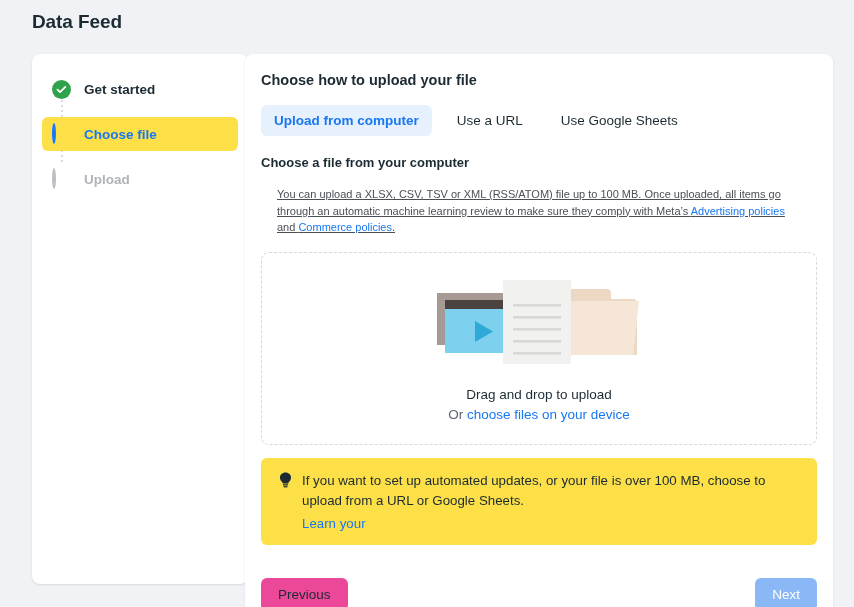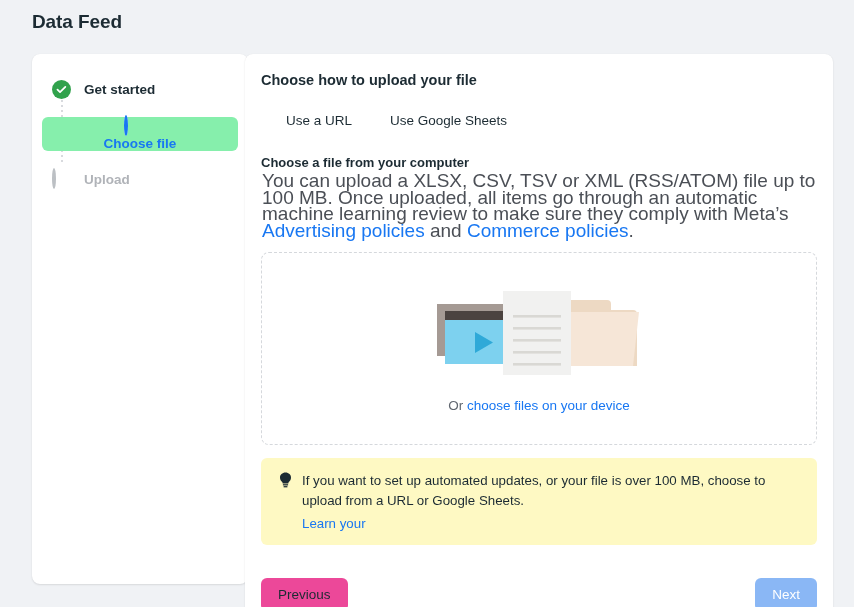--- a/index.html
+++ b/index.html
@@ -29,21 +29,21 @@
   .main-card  { left: 245px; top: 54px; width: 588px; height: 574px; }
 
   
   .steps { position: relative; padding: 18px 10px 0 10px; }
   .step {
     position: relative; display: flex; align-items: center;
     height: 34px; padding: 0 10px; border-radius: 6px;
     margin-bottom: 11px;
   }
   .step:last-child { margin-bottom: 0; }
-  .step.active { background: #86efac; flex-direction: column; }
+  .step.active { background: #fde047; }
   .step-icon {
     width: 19px; height: 19px; flex: 0 0 19px; margin-right: 13px;
     position: relative;
   }
   .step-label { font-size: 13.5px; font-weight: bold; }
   .step.done   .step-label { color: #1c2b33; }
   .step.active .step-label { color: #1877f2; }
   .step.todo   .step-label { color: #b0b3b8; }
 
   
@@ -84,41 +84,41 @@
 
   .tabs { display: flex; align-items: center; gap: 0; margin-bottom: 19px; }
   .tab {
     font-size: 13.5px; color: #1c2b33;
     padding: 8px 13px; border-radius: 6px; background: transparent;
     white-space: nowrap; cursor: pointer;
   }
   .tab.active { background: #e7f0fd; color: #1877f2; font-weight: bold; }
   .tab:not(.active) { margin-left: 12px; }
 
-  .sec-title { font-size: 13px; font-weight: bold; color: #1c2b33; margin-bottom: 3px; }
+  .sec-title { font-size: 13px; font-weight: bold; color: #1c2b33; margin-bottom: 14px; }
   .sec-desc {
-    font-size: 19px; color: #4b4f56; line-height: 16.5px;
-    max-width: 560px; margin: 1px;
+    font-size: 11px; color: #4b4f56; line-height: 16.5px;
+    max-width: 560px; margin: 16px; text-decoration: underline;
   }
   a.link { color: #1877f2; text-decoration: none; cursor: pointer; }
 
   
   .dropzone {
     margin-top: 13px;
     height: 193px; border: 1px dashed #d5d8dc; border-radius: 8px;
     display: flex; flex-direction: column; align-items: center;
     justify-content: center; background: #fff;
   }
   .illus { width: 216px; height: 100px; position: relative; margin-bottom: 14px; }
   .drop-text { font-size: 13.5px; color: #1c2b33; line-height: 20px; text-align: center; }
   .drop-sub  { font-size: 13.5px; color: #606770; line-height: 20px; text-align: center; }
 
   
   .tipbox {
-    margin-top: 13px; background: #fef9c3; border-radius: 6px;
+    margin-top: 13px; background: #fde047; border-radius: 6px;
     padding: 13px 14px 14px 14px; display: flex; align-items: flex-start;
   }
   .bulb-icon { flex: 0 0 20px; margin-right: 7px; margin-top: 1px; font-size: 14px;
                color: #1c2b33; line-height: 16px; text-align: center; }
   .tip-text { font-size: 13.3px; color: #1c2b33; line-height: 20px; }
   .tip-learn { display: block; margin-top: 5px; font-size: 13.3px; color: #1877f2;
                text-decoration: none; cursor: pointer; }
 
   
   .footer {
@@ -173,20 +173,21 @@
 
     </div>
   </div>
 
   <div class="card main-card">
     <div class="main-inner">
 
       <div class="main-title">Choose how to upload your file</div>
 
       <div class="tabs">
+        <div class="tab active">Upload from computer</div>
         <div class="tab">Use a URL</div>
         <div class="tab">Use Google Sheets</div>
       </div>
 
       <div class="sec-title">Choose a file from your computer</div>
 
       <p class="sec-desc">
         <span>You can upload a XLSX, CSV, TSV or XML (RSS/ATOM) file up to 100 MB. Once uploaded, all items go through an automatic machine learning review to make sure they comply with Meta’s </span><a class="link">Advertising policies</a><span> and </span><a class="link">Commerce policies</a><span>.</span>
       </p>
 
@@ -209,20 +210,21 @@
 
             <rect x="72" y="9" width="68" height="84" fill="#f1f1f0"></rect>
             <rect x="82" y="33" width="48" height="2.6" fill="#d9d8d4"></rect>
             <rect x="82" y="45" width="48" height="2.6" fill="#d9d8d4"></rect>
             <rect x="82" y="57" width="48" height="2.6" fill="#d9d8d4"></rect>
             <rect x="82" y="69" width="48" height="2.6" fill="#d9d8d4"></rect>
             <rect x="82" y="81" width="48" height="2.6" fill="#d9d8d4"></rect>
           </svg>
         </div>
 
+        <div class="drop-text">Drag and drop to upload</div>
         <div class="drop-sub">
           <span>Or </span><a class="link">choose files on your device</a>
         </div>
       </div>
 
       <div class="tipbox">
         <span class="bulb-icon">
           <svg width="13" height="16" viewBox="0 0 13 16" aria-hidden="true">
             <path d="M6.5 0.6 C3.2 0.6 1 2.9 1 5.7 c0 2 1.1 3.2 1.9 4.1 c0.5 0.6 0.8 1 0.8 1.6 h5.6
                      c0-0.6 0.3-1 0.8-1.6 C10.9 8.9 12 7.7 12 5.7 C12 2.9 9.8 0.6 6.5 0.6 z" fill="#1c2b33"></path>

